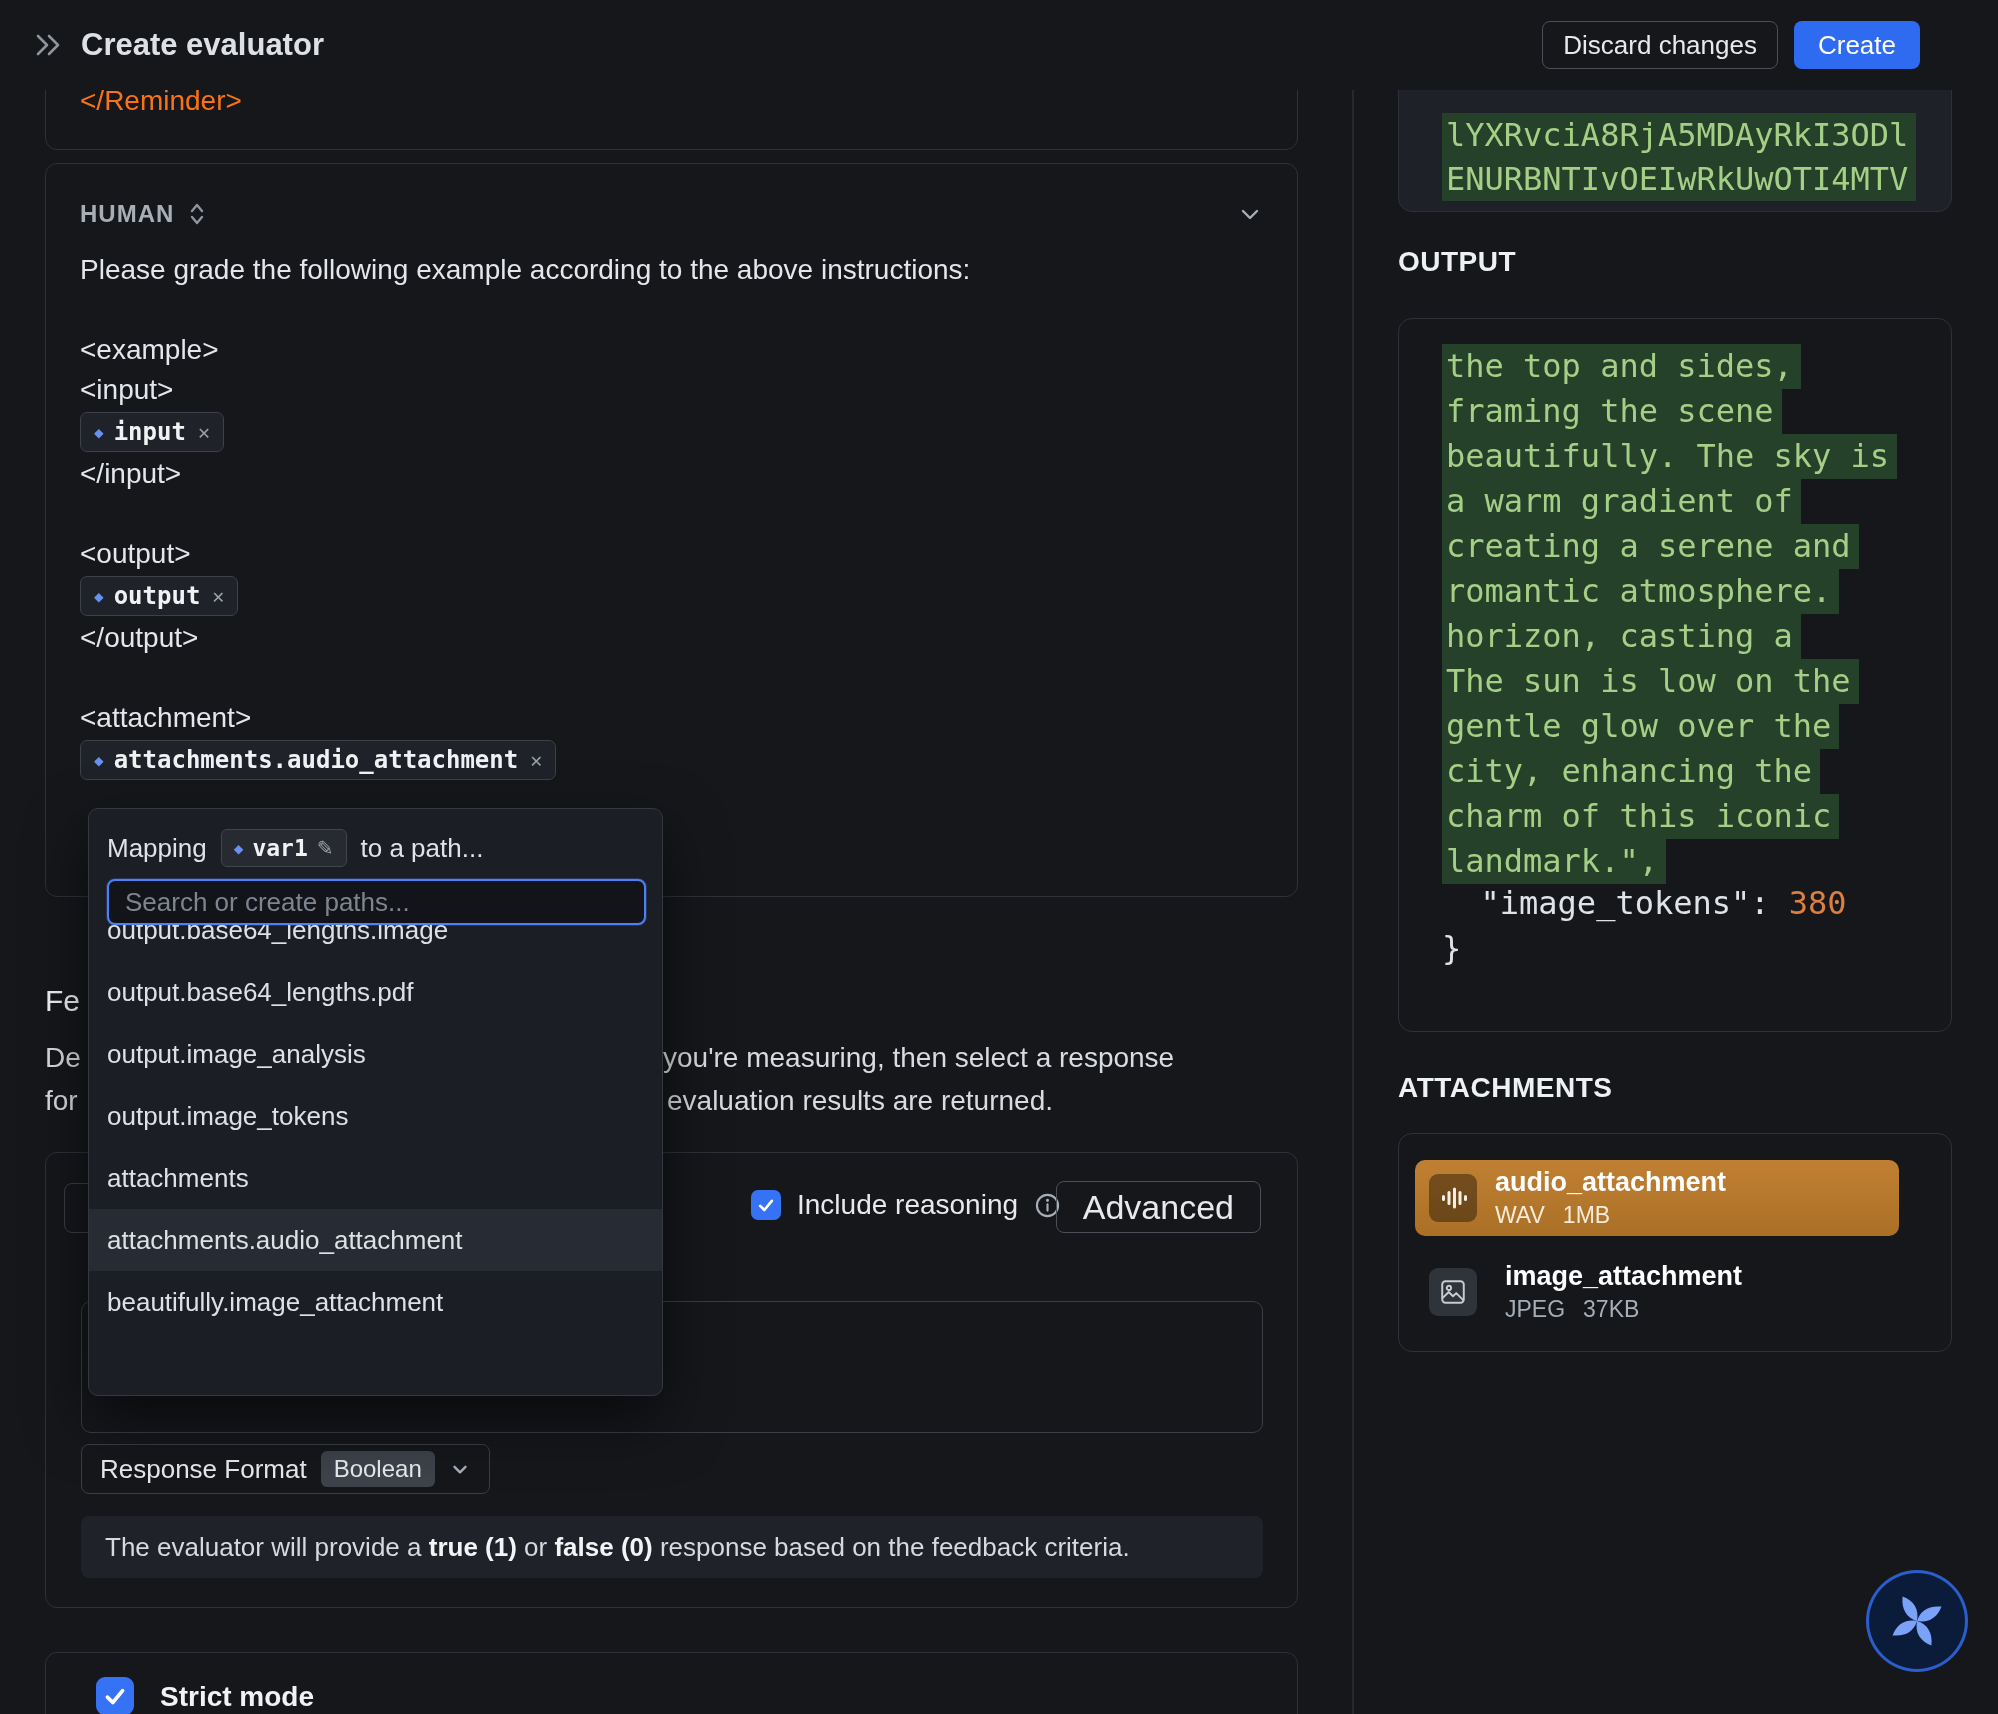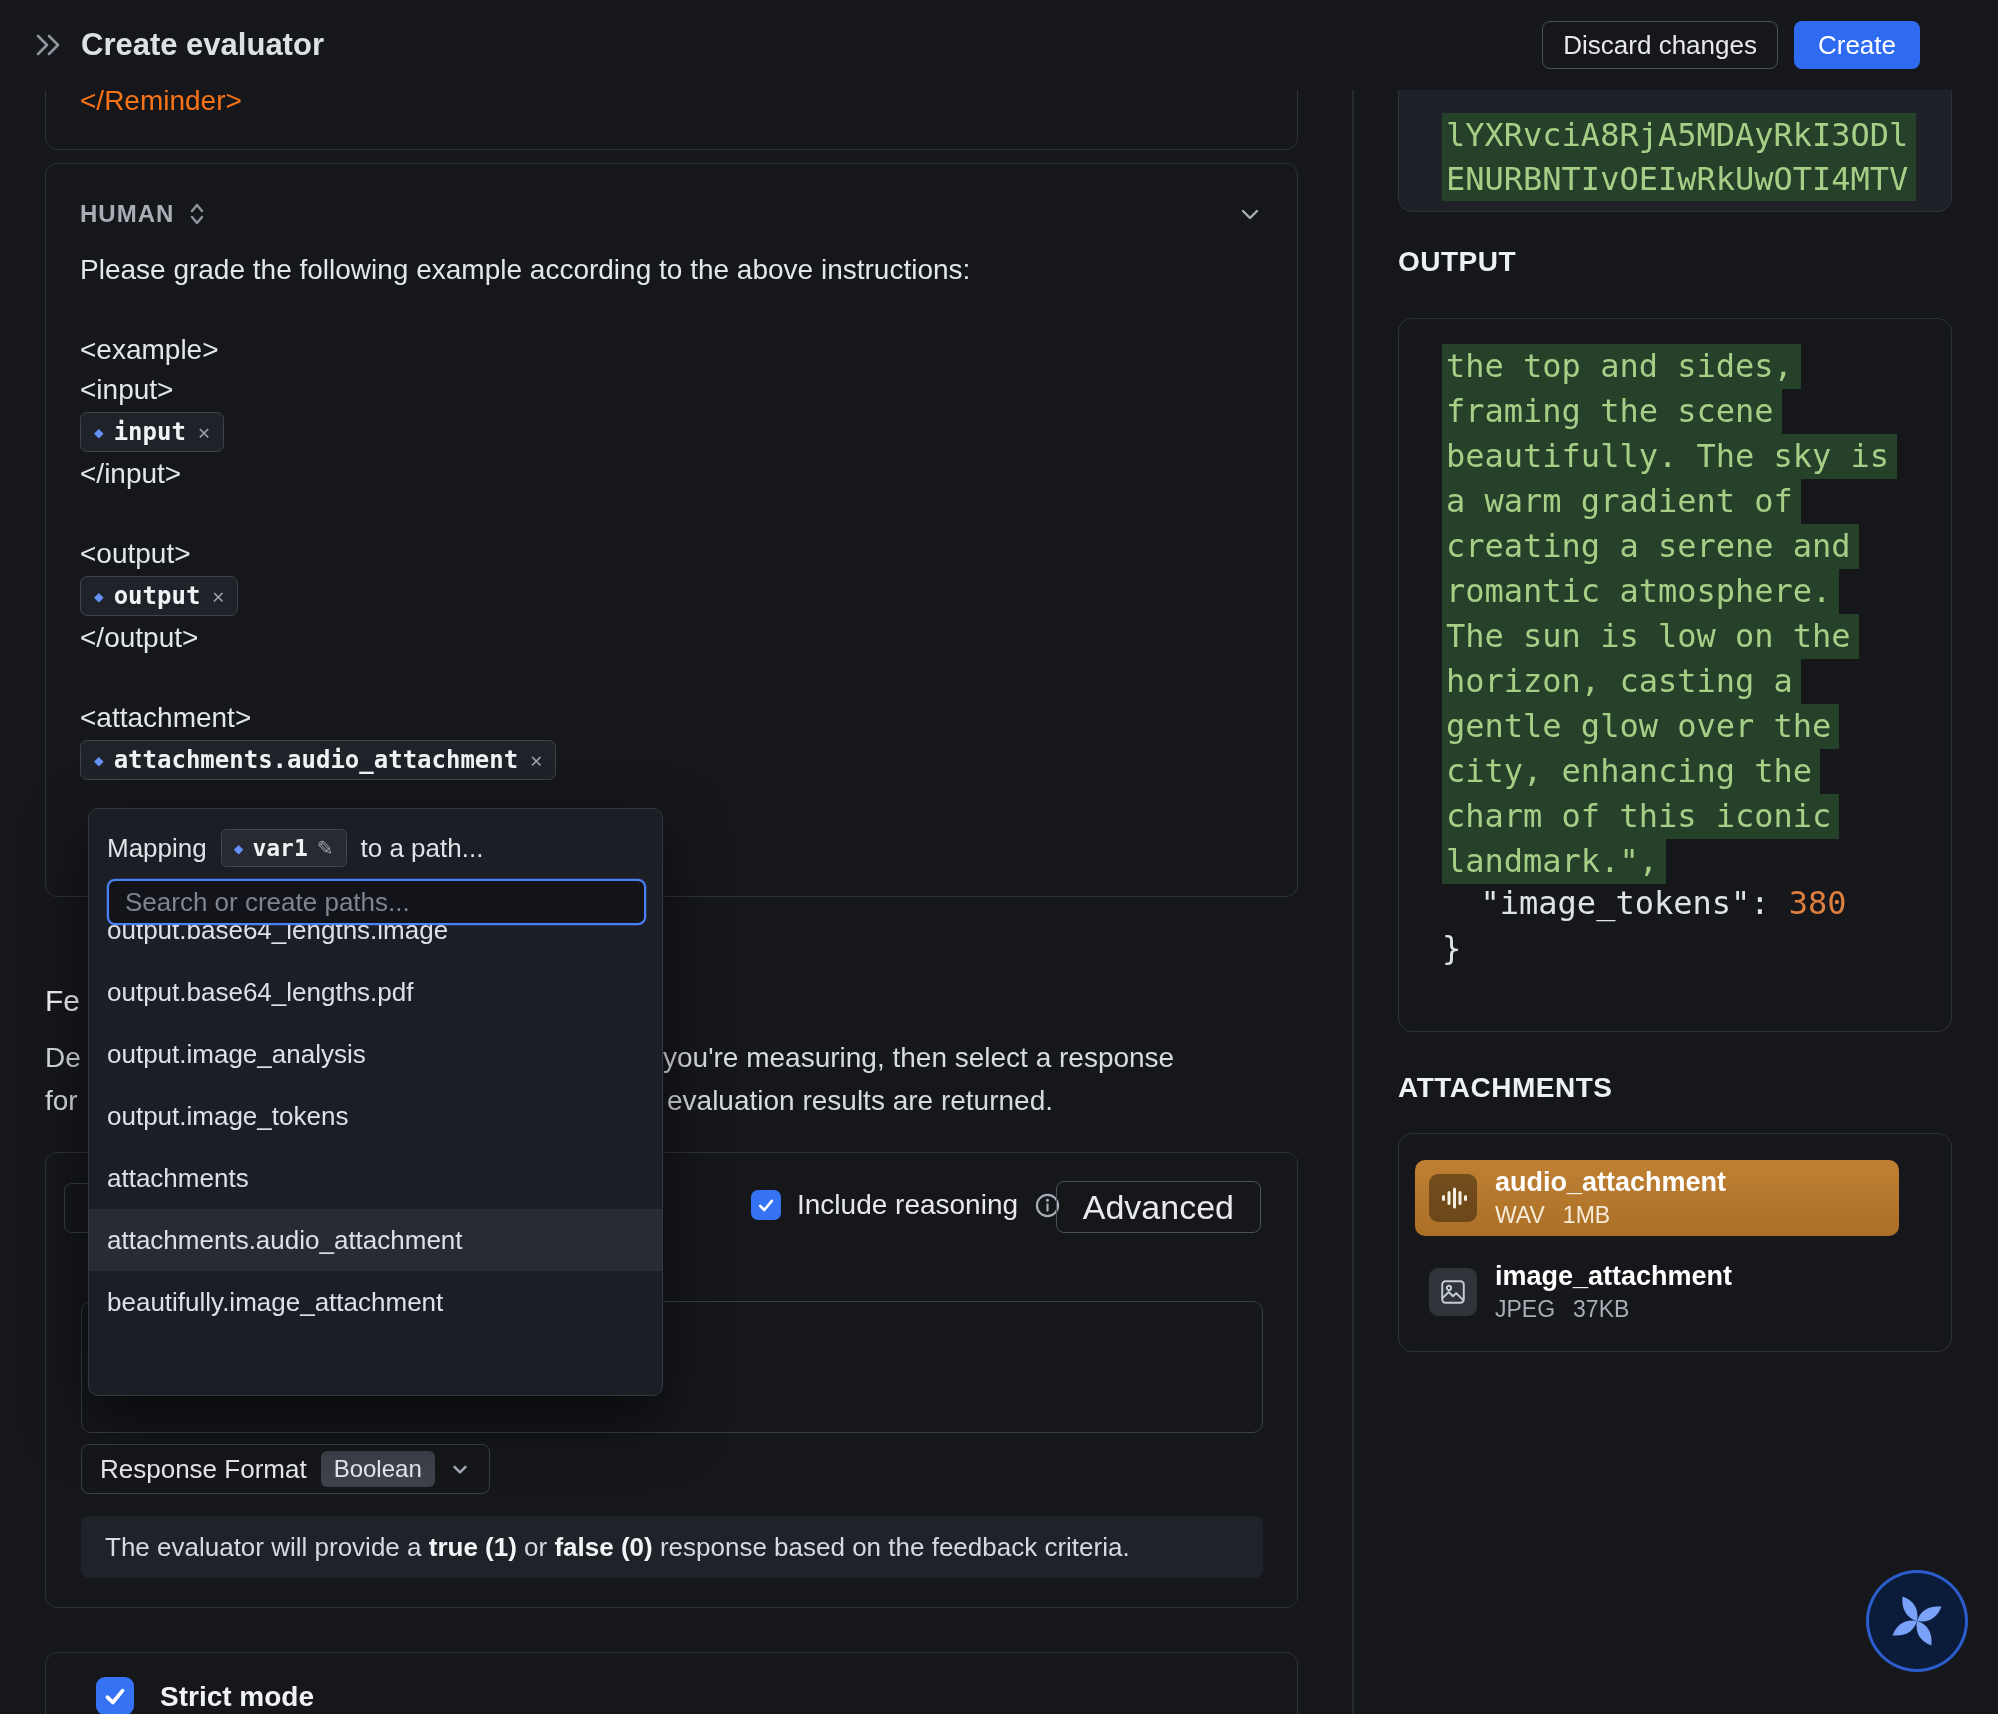--- a/index.html
+++ b/index.html
@@ -115,21 +115,21 @@
     border:1.5px solid #2e3138; border-radius:14px; padding:25px 0 0 43px; }
   .gline{ height:45px; font-size:32px; white-space:pre; }
   .gline .hl{ height:45px; line-height:45px; }
   .code-plain{ color:#dfe3e8; }
   .code-num{ color:#dd7f3f; }
 
   .attachments-panel{ position:absolute; left:1398px; top:1133px; width:554px; height:219px;
     border:1.5px solid #2e3138; border-radius:14px; padding:26px 16px 0; }
   .audio-card{ display:flex; align-items:center; gap:18px; width:484px; height:76px;
     background:linear-gradient(180deg,#c08033,#aa7026); border-radius:10px; padding:0 14px; cursor:pointer; }
-  .image-row{ display:flex; align-items:center; gap:18px; padding:0 14px; margin-top:24px;
+  .image-row{ display:flex; align-items:center; gap:28px; padding:0 14px; margin-top:24px;
     height:64px; cursor:pointer; }
   .att-icon{ width:48px; height:48px; border-radius:9px; flex:none;
     display:flex; align-items:center; justify-content:center; }
   .att-icon.audio{ background:rgba(0,0,0,.38); }
   .att-icon.image{ background:#2f333a; }
   .att-name{ font-size:27px; font-weight:700; color:#ffffff; line-height:1.15; }
   .att-meta{ display:flex; gap:18px; font-size:23px; margin-top:4px; }
   .att-meta.on-orange{ color:#f7ecd9; }
   .att-meta.on-dark{ color:#a7aeb7; }
 
@@ -265,22 +265,22 @@
 
   <h2 class="right-heading" style="top:246px;">OUTPUT</h2>
 
   <div class="output-panel mono">
     <div class="gline"><span class="hl">the top and sides,</span></div>
     <div class="gline"><span class="hl">framing the scene</span></div>
     <div class="gline"><span class="hl">beautifully. The sky is</span></div>
     <div class="gline"><span class="hl">a warm gradient of</span></div>
     <div class="gline"><span class="hl">creating a serene and</span></div>
     <div class="gline"><span class="hl">romantic atmosphere.</span></div>
+    <div class="gline"><span class="hl">horizon, casting a</span></div>
     <div class="gline"><span class="hl">The sun is low on the</span></div>
-    <div class="gline"><span class="hl">horizon, casting a</span></div>
     <div class="gline"><span class="hl">gentle glow over the</span></div>
     <div class="gline"><span class="hl">city, enhancing the</span></div>
     <div class="gline"><span class="hl">charm of this iconic</span></div>
     <div class="gline"><span class="hl">landmark.",</span></div>
     <div class="gline"><span class="code-plain">  </span><span class="code-plain">"image_tokens"</span><span class="code-plain">: </span><span class="code-num">380</span></div>
     <div class="gline"><span class="code-plain">}</span></div>
   </div>
 
   <h2 class="right-heading" style="top:1072px;">ATTACHMENTS</h2>
 

